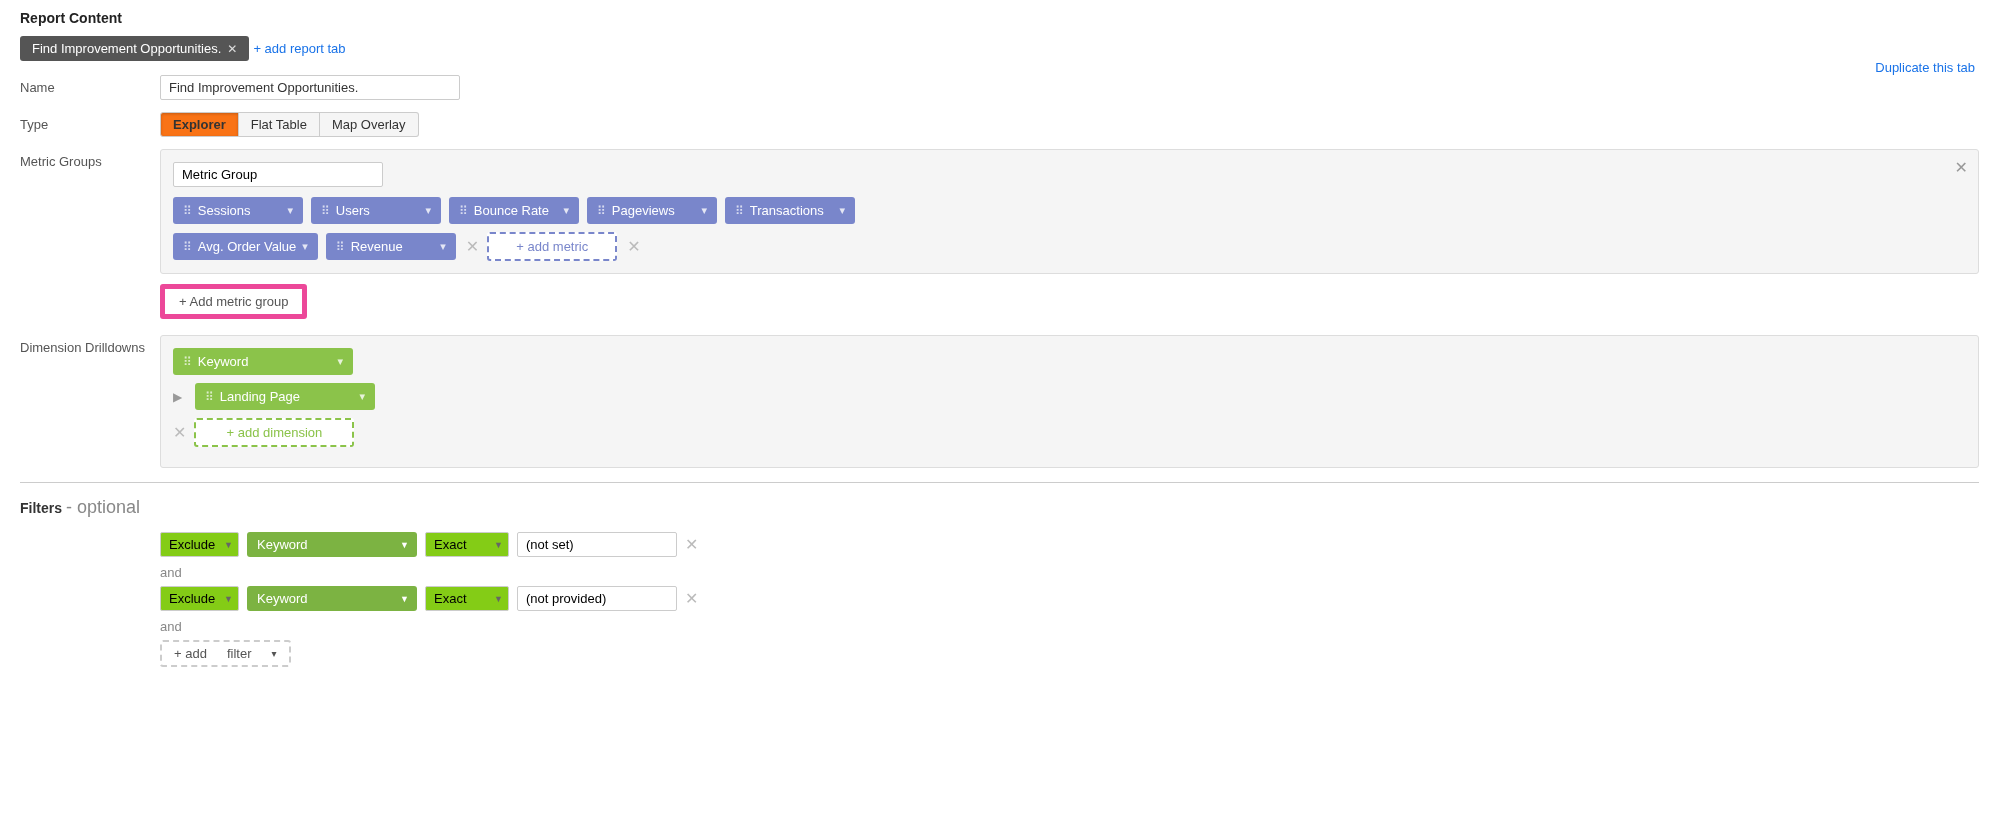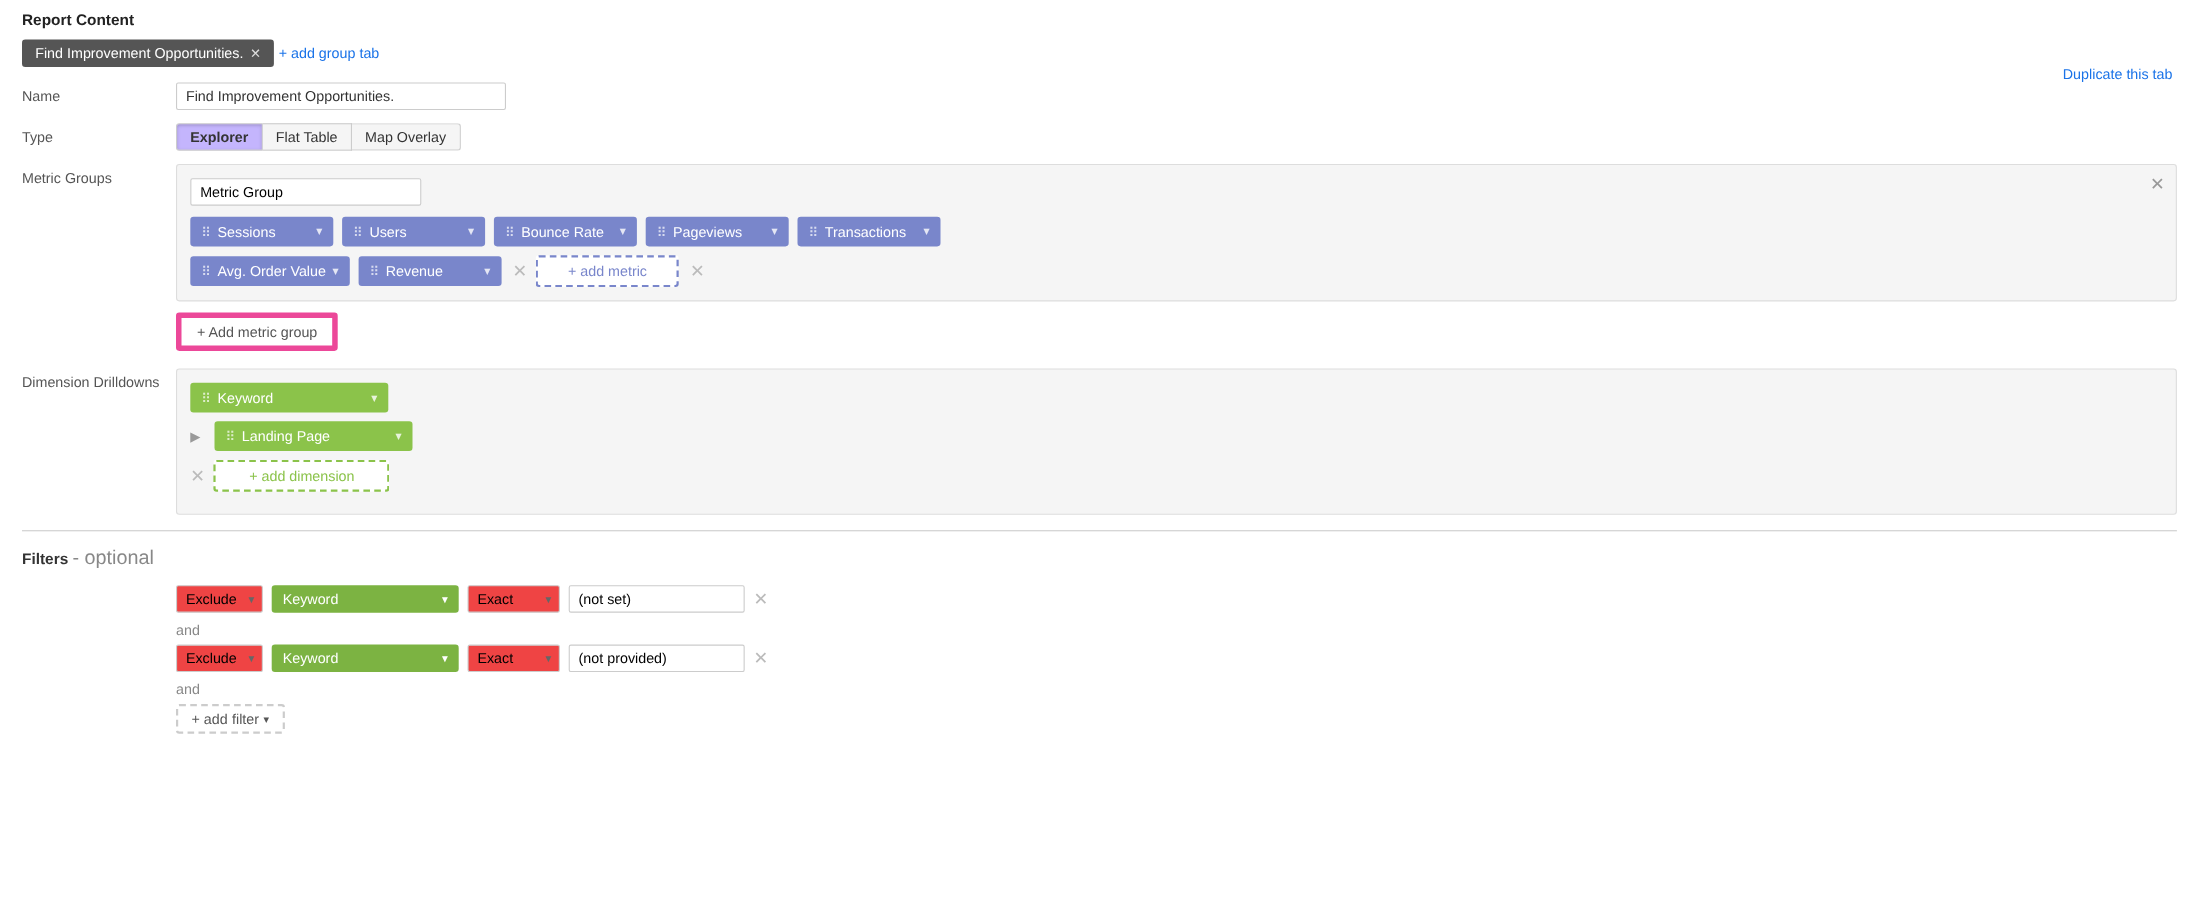--- a/index.html
+++ b/index.html
@@ -108,21 +108,21 @@
 
     .type-btn:last-child {
       border-radius: 0 3px 3px 0;
     }
 
     .type-btn + .type-btn {
       border-left: none;
     }
 
     .type-btn.selected {
-      background: #c4b5fd;
+      background: #f97316;
       font-weight: bold;
       box-shadow: inset 0 1px 3px rgba(0,0,0,0.2);
     }
 
     
     .metric-groups-area {
       background: #f5f5f5;
       border: 1px solid #ddd;
       border-radius: 3px;
       padding: 12px;
@@ -331,21 +331,21 @@
       font-size: 13px;
       margin-bottom: 6px;
     }
 
     
     .filter-select {
       border: 1px solid #ccc;
       border-radius: 2px;
       padding: 4px 8px;
       font-size: 13px;
-      background: #ef4444;
+      background: #84cc16;
       cursor: pointer;
       appearance: none;
       -webkit-appearance: none;
     }
 
     .filter-select-wrapper {
       position: relative;
       display: inline-block;
     }
 
@@ -412,21 +412,21 @@
     .add-filter-btn {
       border: 2px dashed #ccc;
       background: #fff;
       color: #555;
       border-radius: 3px;
       padding: 4px 12px;
       font-size: 13px;
       cursor: pointer;
       display: flex;
       align-items: center;
-      gap: 4px;
+      gap: 20px;
     }
 
     .add-filter-btn .arrow-down {
       font-size: 10px;
     }
 
     .top-section {
       position: relative;
     }
 
@@ -442,21 +442,21 @@
 
 <div class="page-container top-section">
 
   <div class="section-title">Report Content</div>
 
   <div class="tabs-row">
     <button class="tab-active">
       <span>Find Improvement Opportunities.</span>
       <span class="close-btn">✕</span>
     </button>
-    <a class="add-tab-link">+ add group tab</a>
+    <a class="add-tab-link">+ add report tab</a>
   </div>
 
   <a class="duplicate-link">Duplicate this tab</a>
 
   <div class="form-row">
     <div class="form-label">Name</div>
     <div class="form-content">
       <input class="name-input" type="text" value="Find Improvement Opportunities." style="">
     </div>
   </div>

